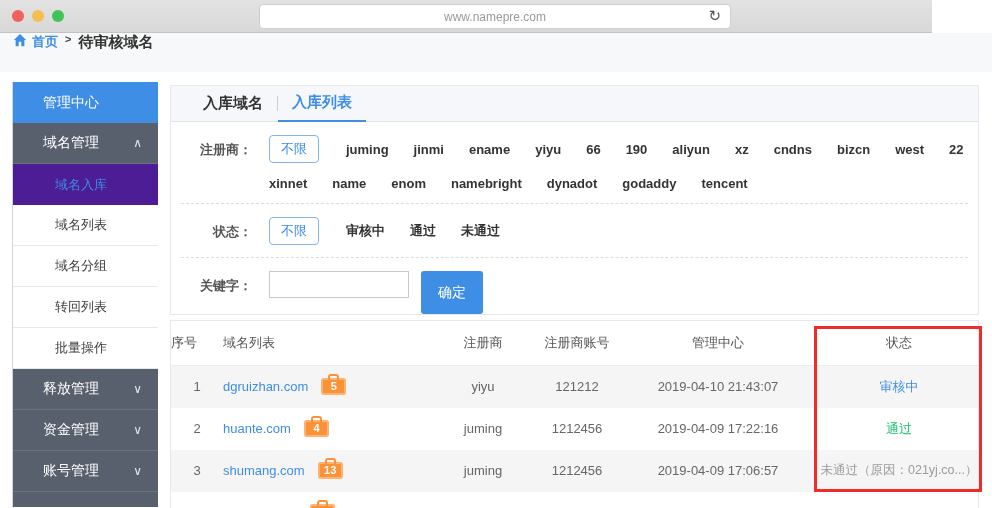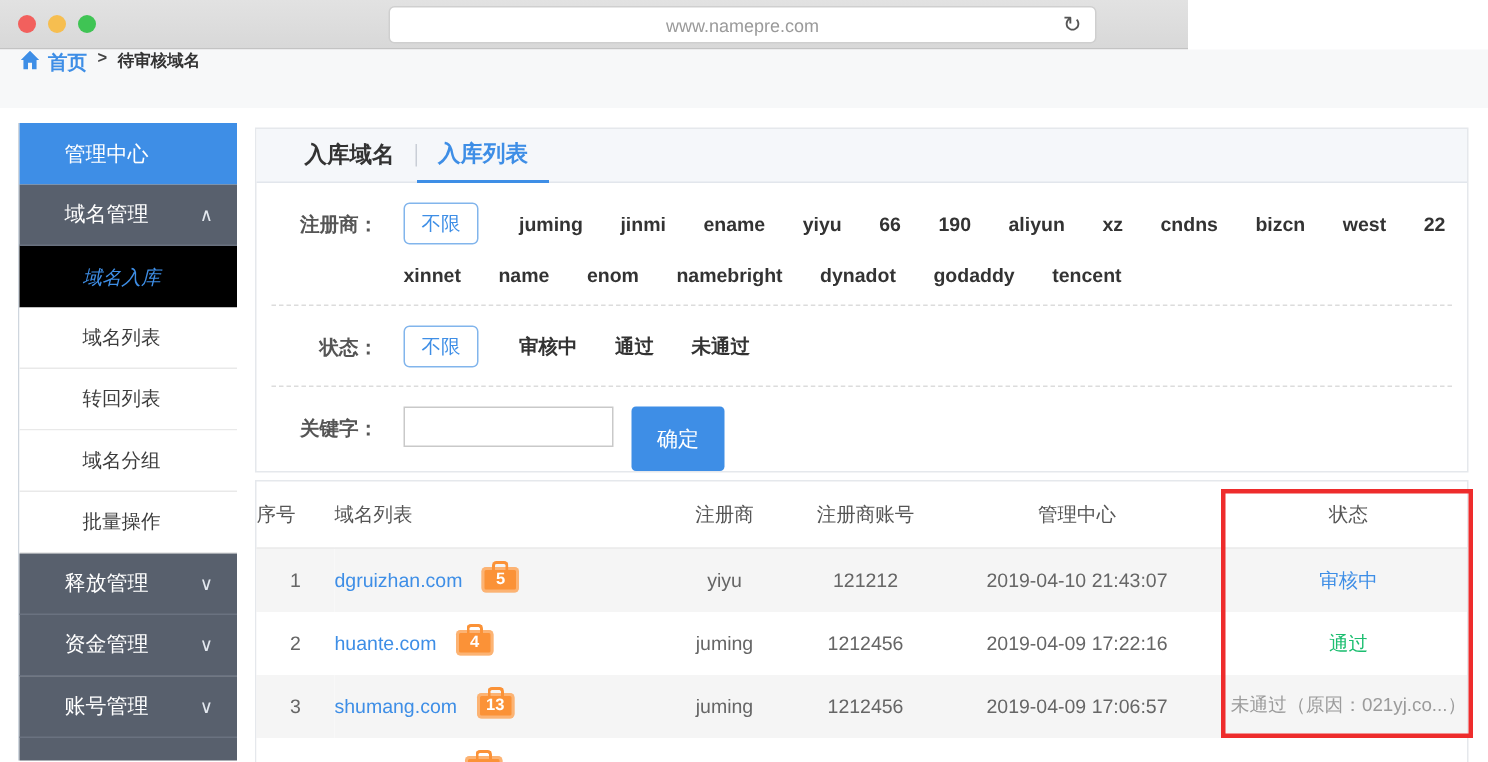--- a/index.html
+++ b/index.html
@@ -4,21 +4,21 @@
 <style>
   * { margin:0; padding:0; box-sizing:border-box; }
   html,body { width:992px; height:508px; overflow:hidden; }
   body {
     font-family:"Liberation Sans","DejaVu Sans",sans-serif;
     background:#ffffff; position:relative; font-size:13px; color:#333;
   }
 
   
   .chrome {
-    position:absolute; left:0; top:0; width:792px; height:33px;
+    position:absolute; left:0; top:0; width:932px; height:33px;
     background:linear-gradient(#e2e2e2,#d8d8d8);
     border-bottom:1px solid #c3c3c3;
   }
   .lights { position:absolute; left:12px; top:10px; display:flex; gap:8px; }
   .light { width:12px; height:12px; border-radius:50%; }
   .light.red    { background:#f2605d; }
   .light.yellow { background:#f6be50; }
   .light.green  { background:#3fc454; }
   .urlbar {
     position:absolute; left:259px; top:4px; width:472px; height:25px;
@@ -29,41 +29,41 @@
   .reload { position:absolute; right:9px; top:2px; color:#555; font-size:15px; cursor:pointer; }
 
   
   .crumb-bar {
     position:absolute; left:0; top:33px; width:992px; height:39px;
     background:#f7f8f9; display:flex; align-items:flex-start; padding-left:13px; gap:5px;
   }
   .crumb-bar svg { display:block; }
   .crumb-home { color:#3e8ee6; font-weight:600; font-size:13px; cursor:pointer; }
   .crumb-sep  { color:#444; font-weight:700; font-size:11px; margin:0 2px; }
-  .crumb-cur  { color:#333; font-weight:600; font-size:11px; }
+  .crumb-cur  { color:#333; font-weight:600; font-size:15px; }
 
   
   .sidebar {
     position:absolute; left:12px; top:82px; width:146px;
     border-left:1px solid #cfd6de;
     text-align:center;
   }
   .side-item {
     height:41px; display:flex; align-items:center; cursor:pointer;
     font-size:14px; position:relative;
   }
   .side-item .lbl { padding-left:30px; }
   .side-item.primary { background:var(--accent,#3e8ee6); color:#fff; }
   .side-item.group, .side-item.group-open, .side-item.group-partial {
     background:#58606d; color:#fff; border-bottom:1px solid #6a7280;
   }
   .side-item.group-partial { height:15px; border-bottom:none; }
   .side-item.sub { background:#fff; color:#3c3c3c; border-bottom:1px solid #e9e9e9; font-size:13px; }
   .side-item.sub .lbl { padding-left:42px; }
-  .side-item.sub-active { background:#000000; color:var(--accent,#3e8ee6); font-size:13px;font-style:italic; }
+  .side-item.sub-active { background:#4c1d95; color:var(--accent,#3e8ee6); font-size:13px; }
   .side-item.sub-active .lbl { padding-left:42px; }
   .chev { position:absolute; right:16px; color:#e3e8ef; font-size:12px; }
 
   
   .card {
     position:absolute; left:170px; width:809px; background:#fff;
     border:1px solid #e5e8ec;
   }
   .card1 { top:85px; height:230px; }
   .card2 { top:320px; height:240px; }
@@ -164,24 +164,24 @@
       <span class="lbl">域名管理</span>
       <span class="chev">∧</span>
     </div>
     <div class="side-item sub-active">
       <span class="lbl">域名入库</span>
     </div>
     <div class="side-item sub">
       <span class="lbl">域名列表</span>
     </div>
     <div class="side-item sub">
+      <span class="lbl">域名分组</span>
+    </div>
+    <div class="side-item sub">
       <span class="lbl">转回列表</span>
-    </div>
-    <div class="side-item sub">
-      <span class="lbl">域名分组</span>
     </div>
     <div class="side-item sub">
       <span class="lbl">批量操作</span>
     </div>
     <div class="side-item group">
       <span class="lbl">释放管理</span>
       <span class="chev">∨</span>
     </div>
     <div class="side-item group">
       <span class="lbl">资金管理</span>

